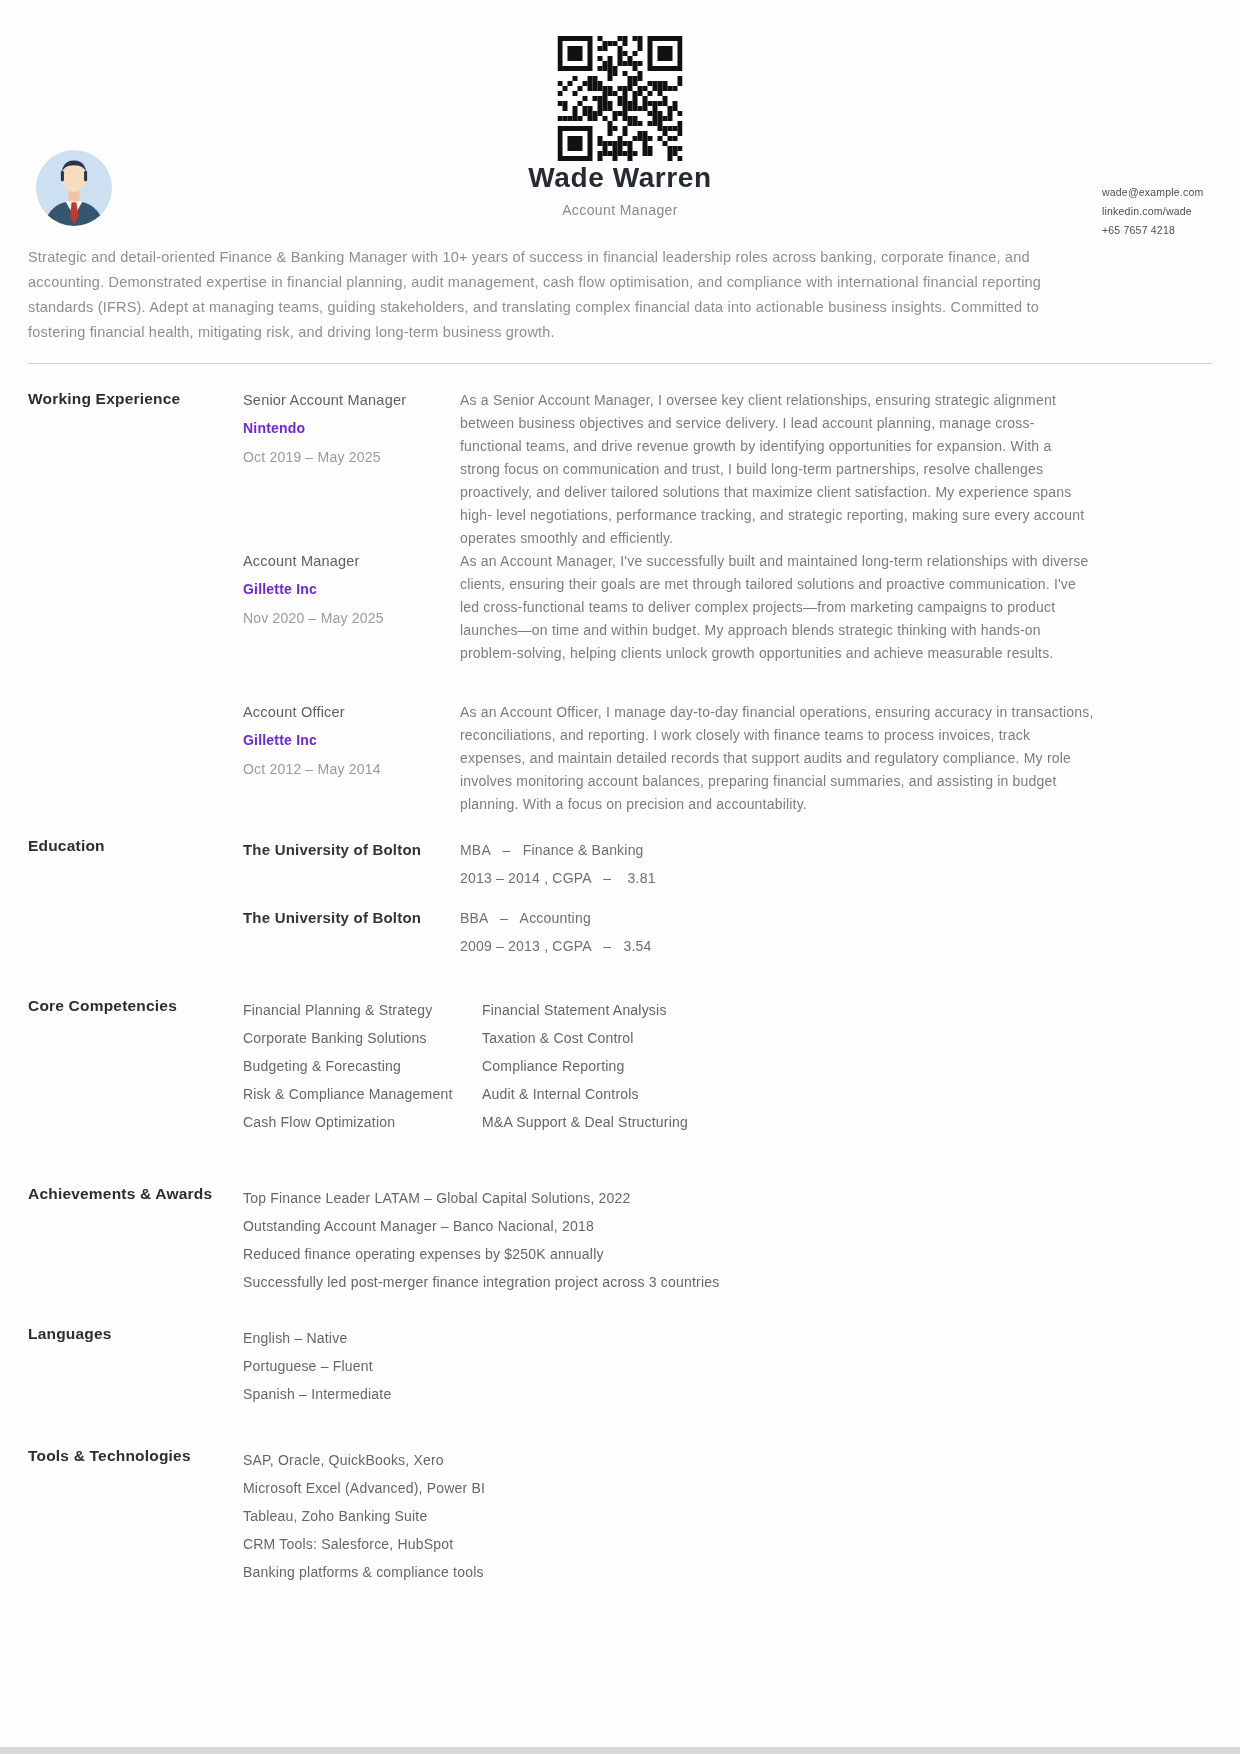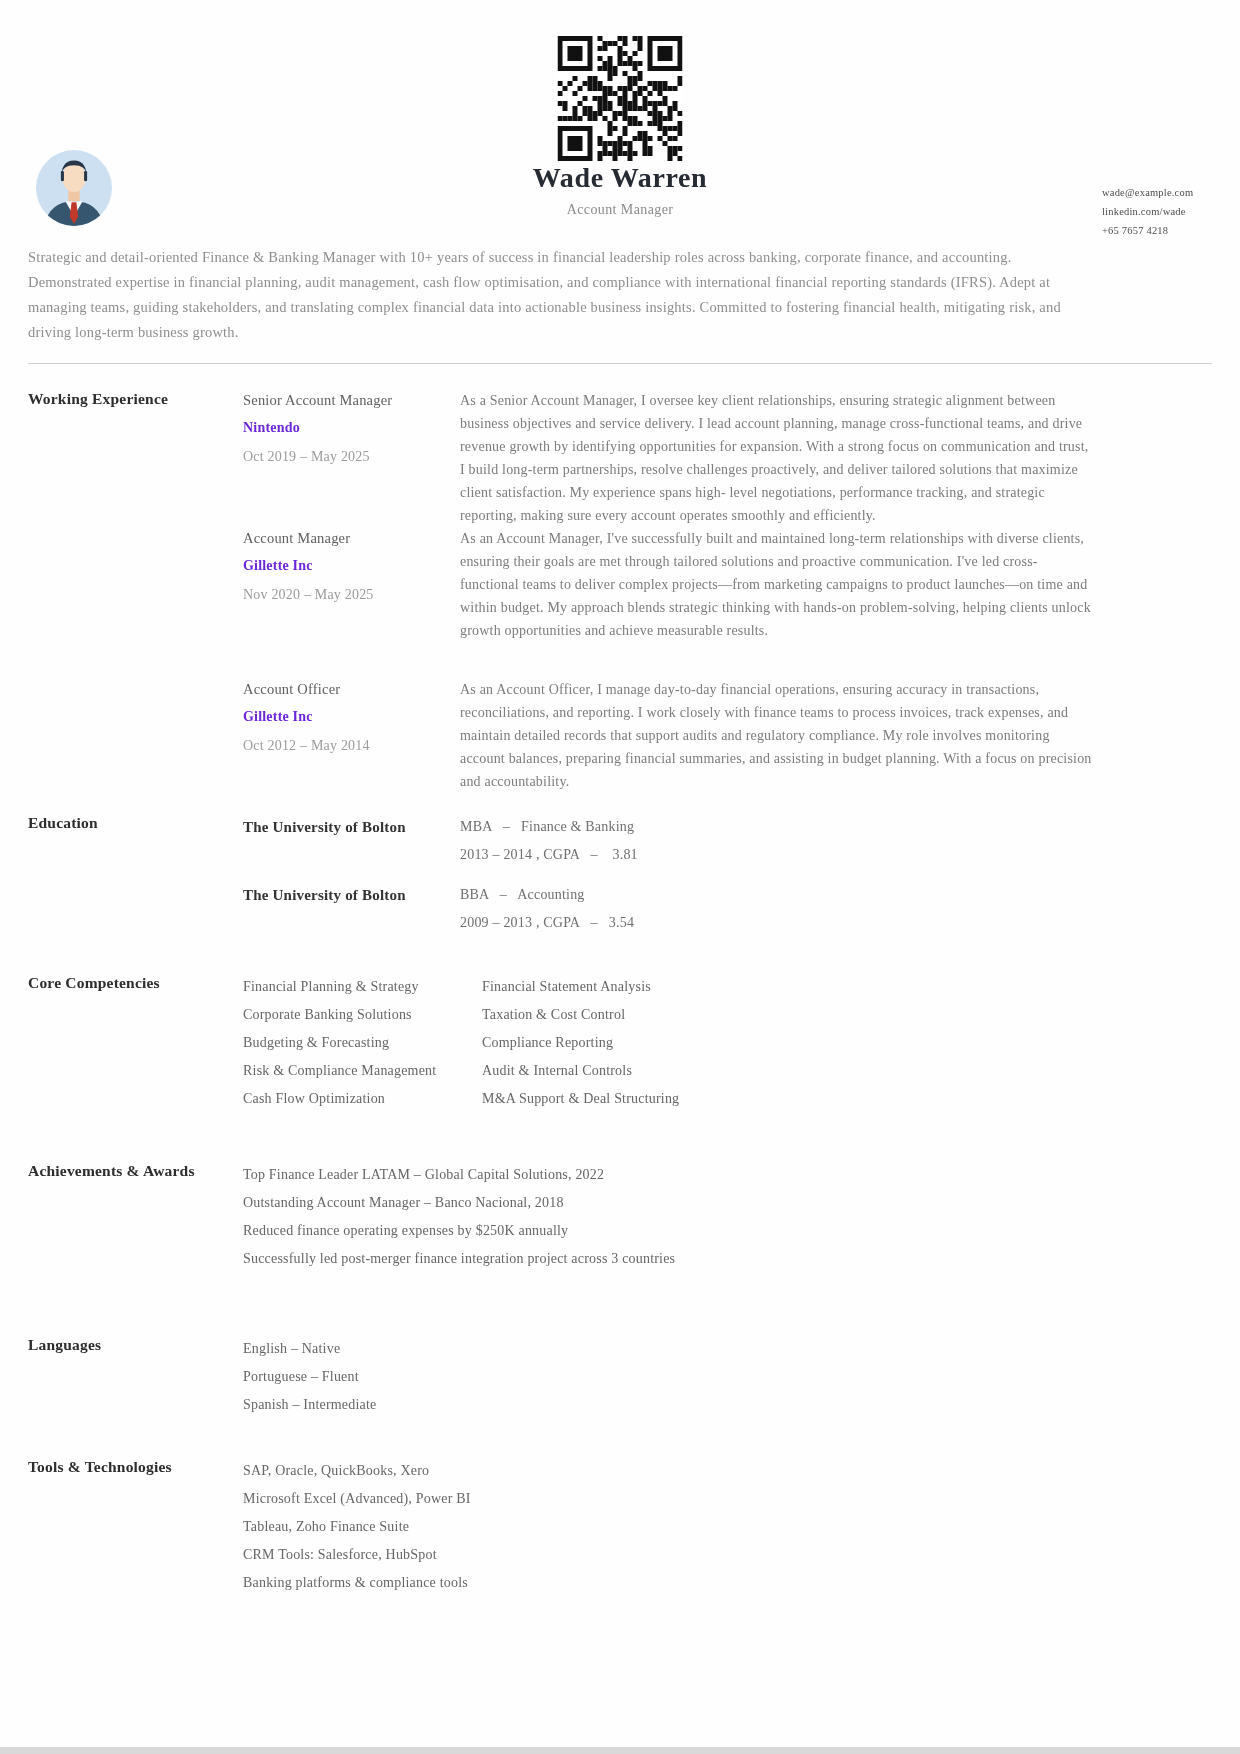--- a/index.html
+++ b/index.html
@@ -2,21 +2,21 @@
 <html><head>
 <meta charset="utf-8">
 <style>
   html,body{margin:0;padding:0;background:#ffffff;}
   .page{
     position:relative;
     width:1240px;height:1754px;
     margin:0 auto;
     background:#fefefe;
     overflow:hidden;
-    font-family:Liberation Serif, serif;
+    font-family:Liberation Sans, sans-serif;
     letter-spacing:0.2px;
   }
   
   .header{position:relative;height:245px;}
   .qr{position:absolute;top:36px;left:50%;transform:translateX(-50%);width:125px;height:125px;}
   .avatar{position:absolute;top:150px;left:36px;width:76px;height:76px;}
   .name{
     position:absolute;top:162px;left:0;right:0;margin:0;
     text-align:center;font-size:28px;font-weight:700;color:#262b33;letter-spacing:0.6px;
   }
@@ -50,21 +50,21 @@
   .sec-education{margin-bottom:24px;}
   .edu-entry{display:grid;grid-template-columns:217px minmax(0,1fr);margin-bottom:12px;}
   .edu-school{font-size:15px;font-weight:700;color:#333;line-height:28px;}
   .edu-degree,.edu-details{font-size:14px;color:#6f6f6f;line-height:28px;}
   .pre{white-space:pre-wrap;}
   
   .sec-competencies{margin-bottom:48px;}
   .comp-cols{display:grid;grid-template-columns:239px minmax(0,1fr);}
   .comp-item{font-size:14px;color:#666;line-height:28px;}
   
-  .sec-achievements{margin-bottom:62px;}
+  .sec-achievements{margin-bottom:28px;}
   .sec-languages{margin-bottom:38px;}
   .list-item{font-size:14px;color:#666;line-height:28px;}
   
   .bottom-bar{position:absolute;left:0;right:0;bottom:0;height:7px;background:#d9d9d9;}
 </style>
 </head>
 <body>
 
 <div class="page">
 
@@ -433,21 +433,21 @@
         <div class="list-item">Portuguese – Fluent</div>
         <div class="list-item">Spanish – Intermediate</div>
       </div>
     </div>
 
     <div class="section sec-tools">
       <div class="sec-heading">Tools &amp; Technologies</div>
       <div>
         <div class="list-item">SAP, Oracle, QuickBooks, Xero</div>
         <div class="list-item">Microsoft Excel (Advanced), Power BI</div>
-        <div class="list-item">Tableau, Zoho Finance Suite</div>
+        <div class="list-item">Tableau, Zoho Banking Suite</div>
         <div class="list-item">CRM Tools: Salesforce, HubSpot</div>
         <div class="list-item">Banking platforms &amp; compliance tools</div>
       </div>
     </div>
 
   </div>
 
   <div class="bottom-bar"></div>
 </div>
 

